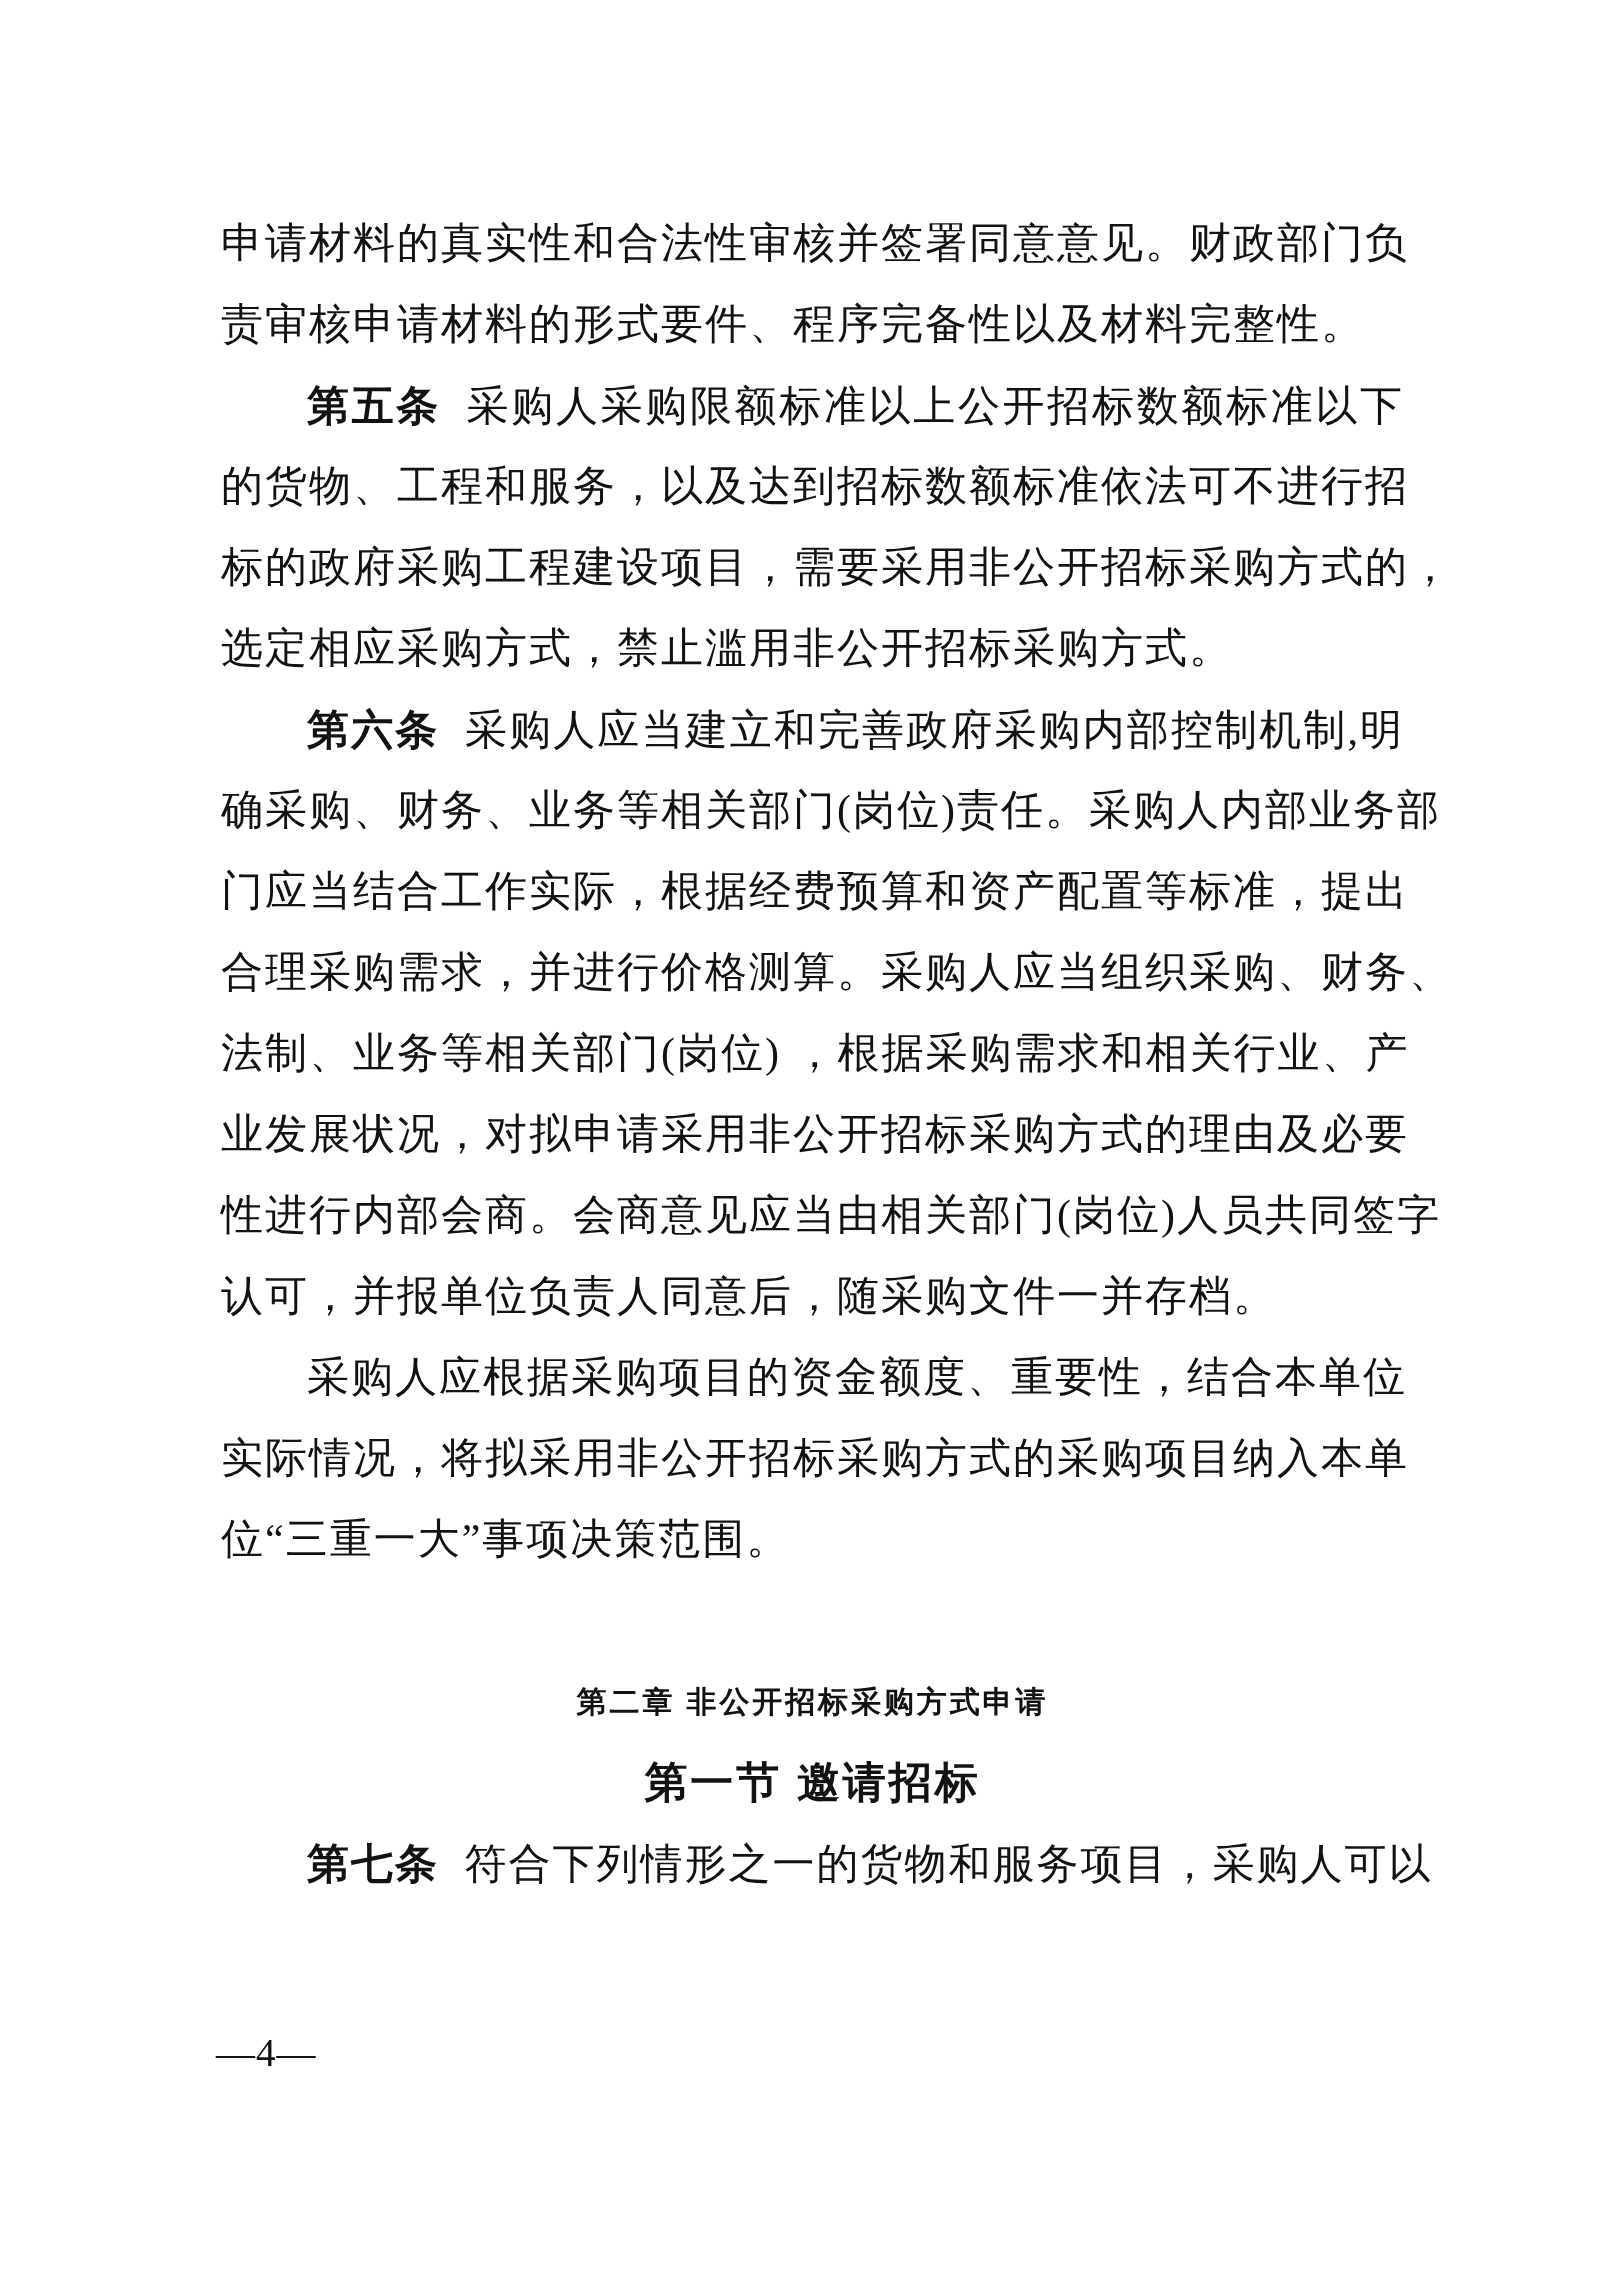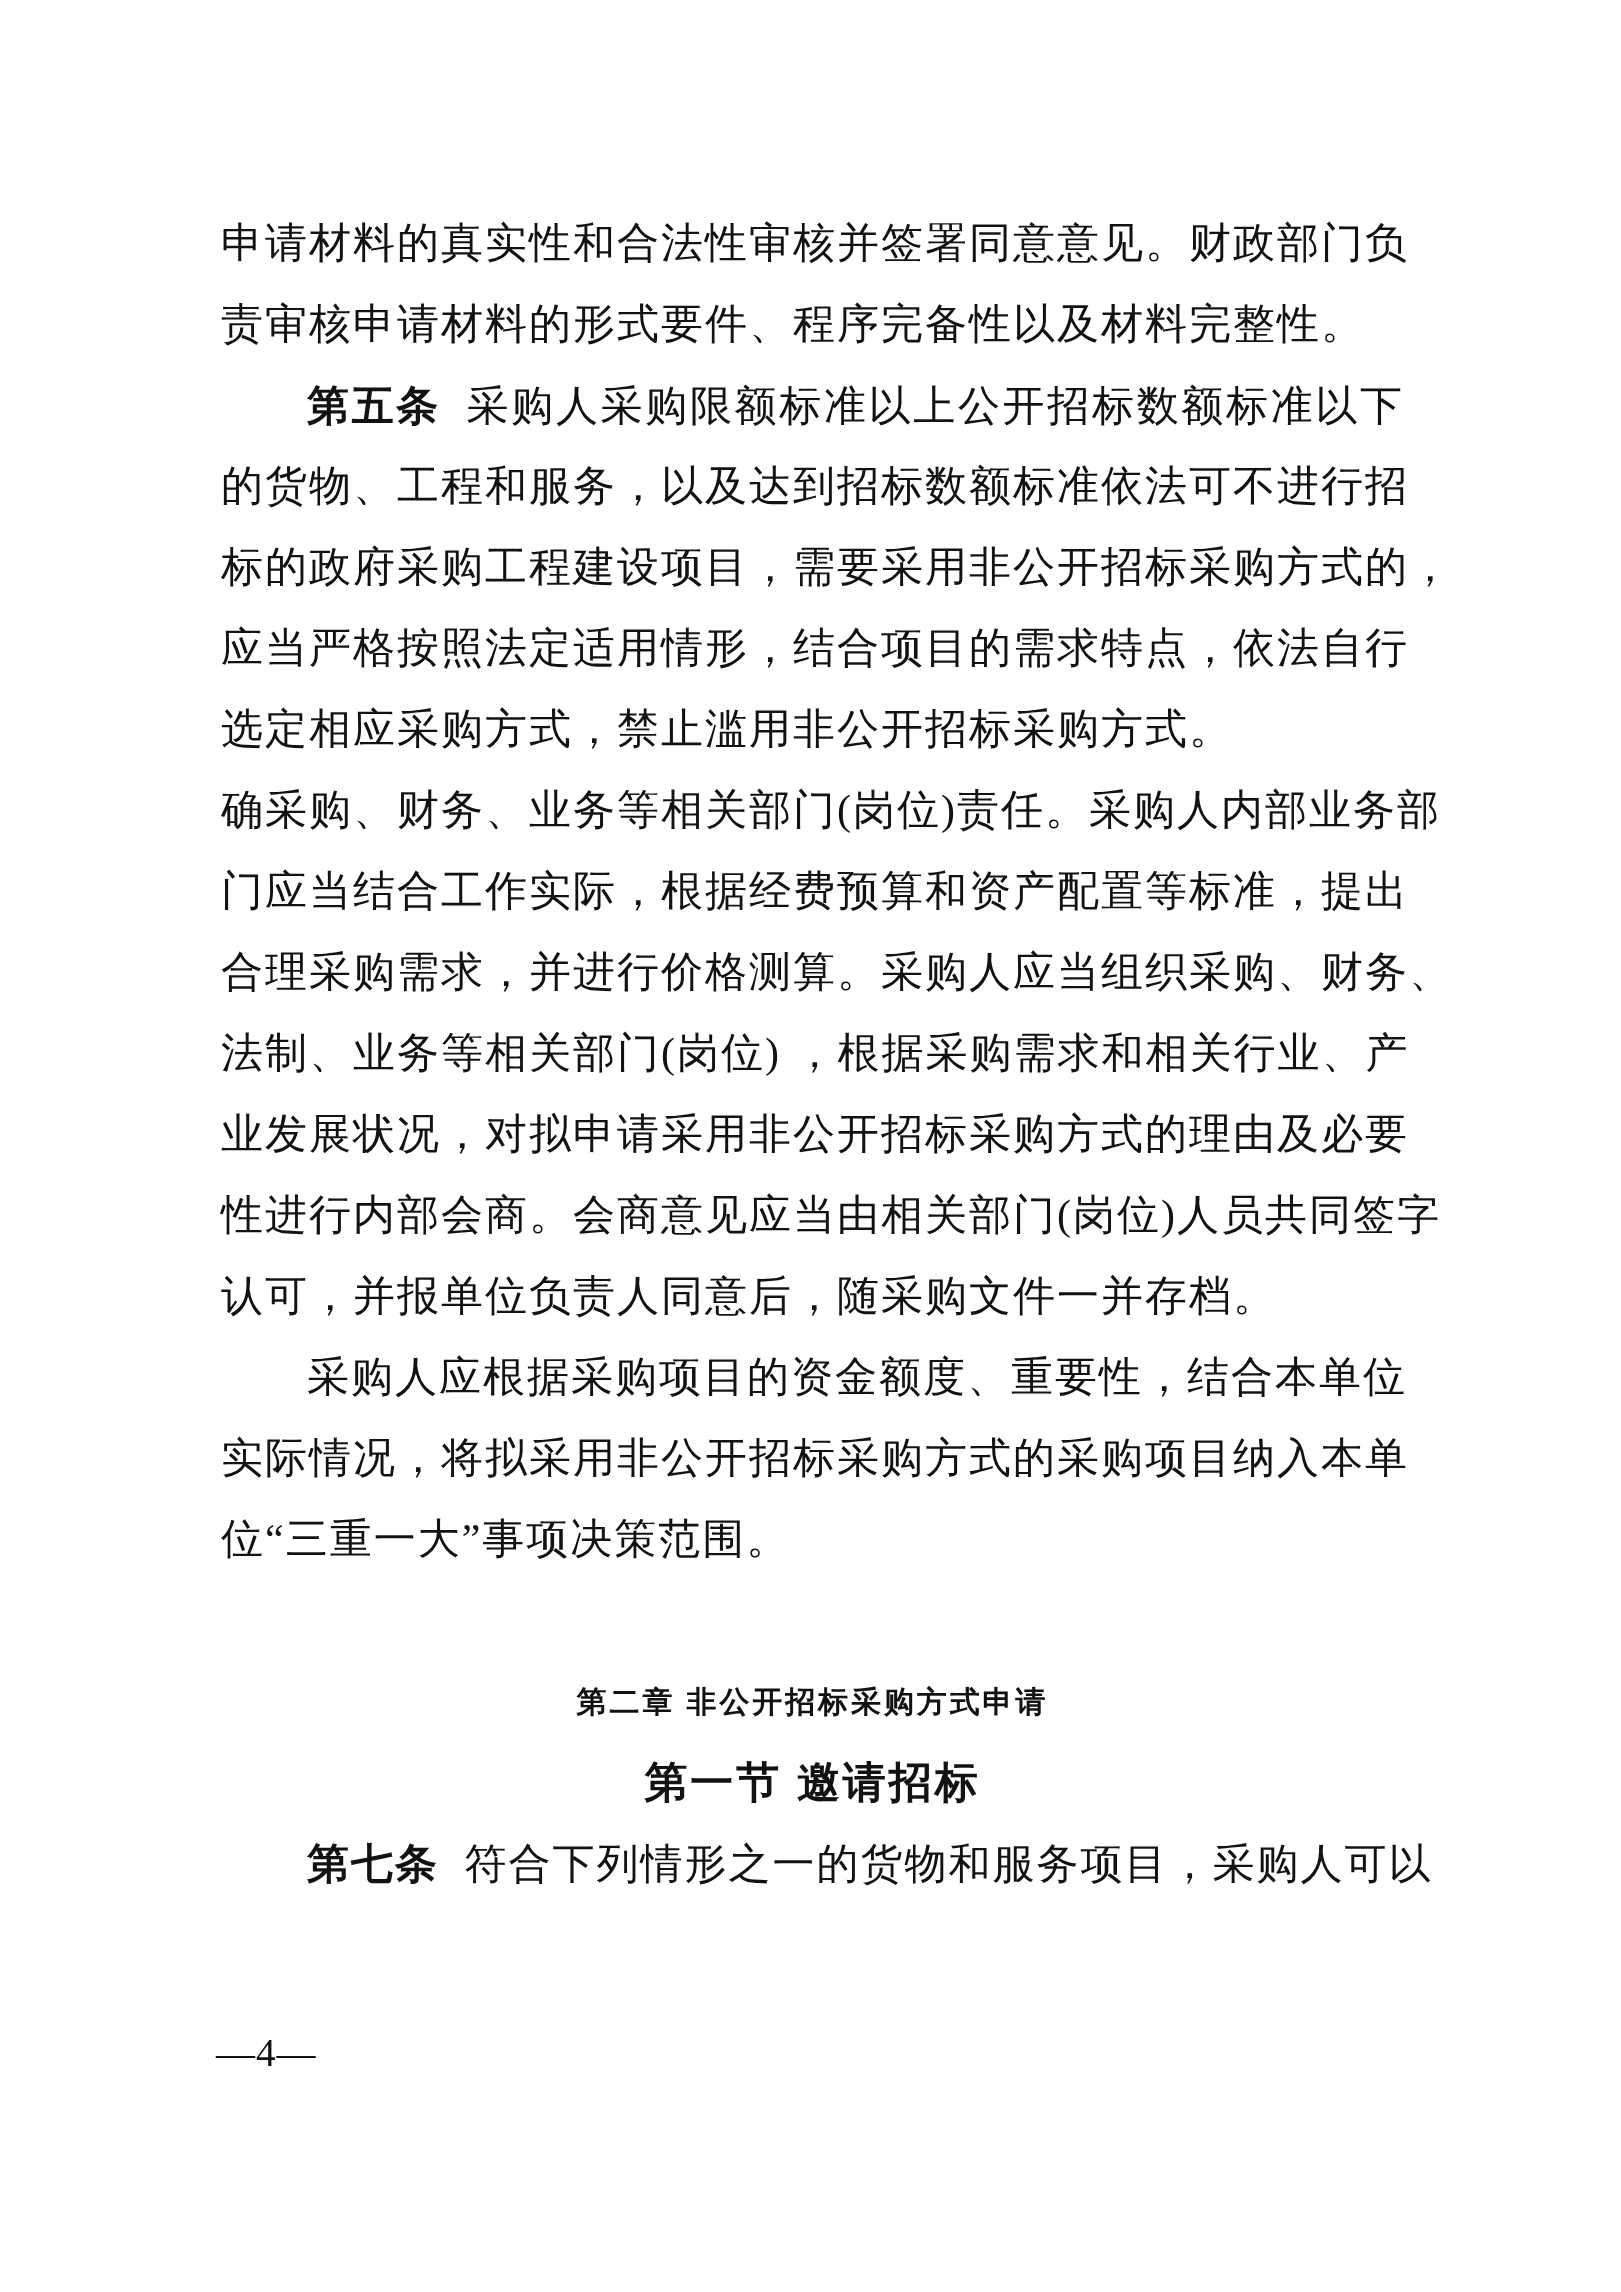--- a/index.html
+++ b/index.html
@@ -80,23 +80,25 @@
   <div class="content">
 
     <div class="line">申请材料的真实性和合法性审核并签署同意意见。财政部门负</div>
     <div class="line end">责审核申请材料的形式要件、程序完备性以及材料完整性。</div>
 
     <div class="line indent">
       <span class="kw">第五条</span><span>采购人采购限额标准以上公开招标数额标准以下</span>
     </div>
     <div class="line">的货物、工程和服务，以及达到招标数额标准依法可不进行招</div>
     <div class="line">标的政府采购工程建设项目，需要采用非公开招标采购方式的，</div>
-    <div class="line">应当严格按照法定适用情形，结合项目的需求特点，依法自行</div>
     <div class="line end">选定相应采购方式，禁止滥用非公开招标采购方式。</div>
 
+    <div class="line indent">
+      <span class="kw">第六条</span><span>采购人应当建立和完善政府采购内部控制机制,明</span>
+    </div>
     <div class="line">确采购、财务、业务等相关部门(岗位)责任。采购人内部业务部</div>
     <div class="line">门应当结合工作实际，根据经费预算和资产配置等标准，提出</div>
     <div class="line">合理采购需求，并进行价格测算。采购人应当组织采购、财务、</div>
     <div class="line">法制、业务等相关部门(岗位) ，根据采购需求和相关行业、产</div>
     <div class="line">业发展状况，对拟申请采用非公开招标采购方式的理由及必要</div>
     <div class="line">性进行内部会商。会商意见应当由相关部门(岗位)人员共同签字</div>
     <div class="line end">认可，并报单位负责人同意后，随采购文件一并存档。</div>
 
     <div class="line indent">采购人应根据采购项目的资金额度、重要性，结合本单位</div>
     <div class="line">实际情况，将拟采用非公开招标采购方式的采购项目纳入本单</div>

